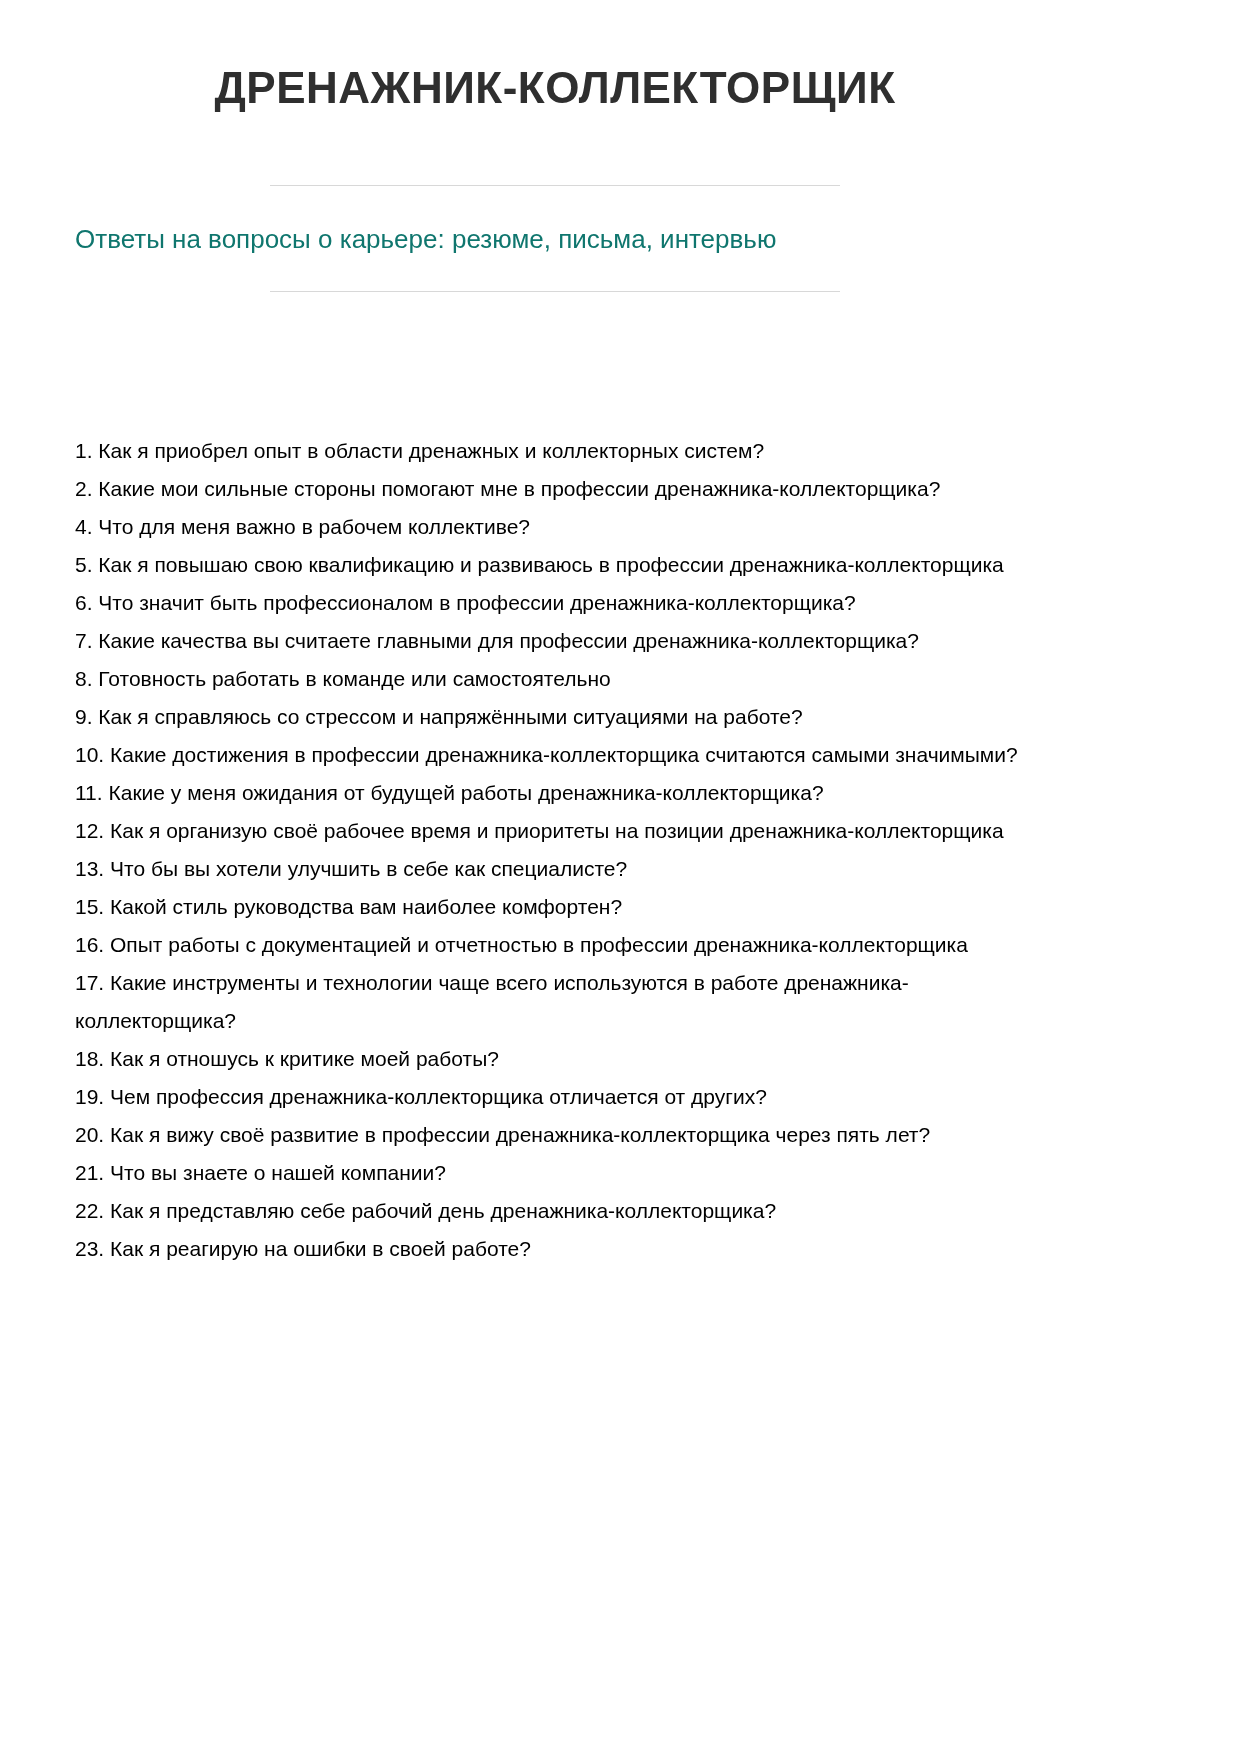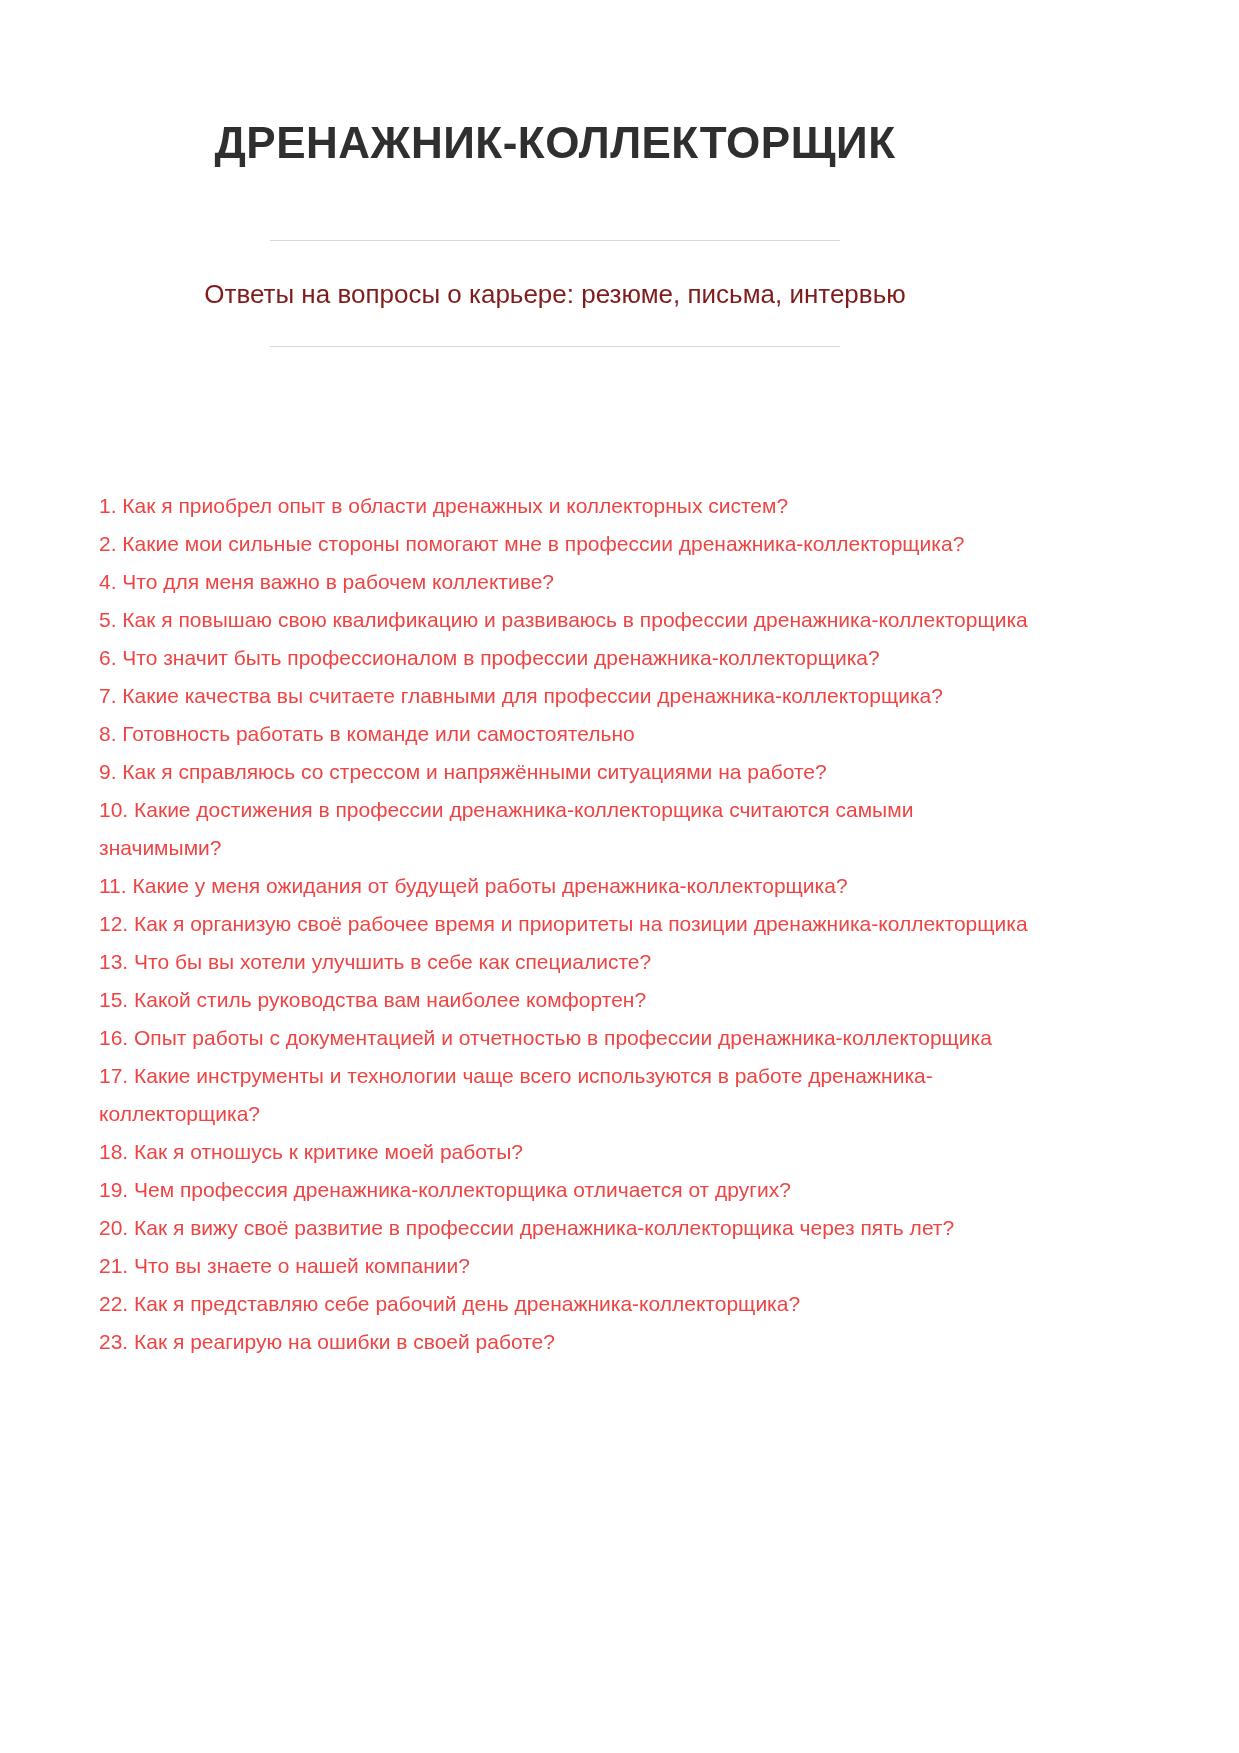--- a/index.html
+++ b/index.html
@@ -10,21 +10,21 @@
   body {
     width: 1239px;
     min-height: 1753px;
     font-family: "Liberation Sans", sans-serif;
     color: #37352f;
     -webkit-font-smoothing: antialiased;
   }
   .page {
     margin-left: 75px;
     width: 960px;
-    padding-top: 118px;
+    padding-top: 63px;
     box-sizing: border-box;
   }
   .page-title {
     margin: 0;
     font-size: 44px;
     font-weight: 700;
     letter-spacing: 0.5px;
     text-align: center;
     color: #2f2f2f;
   }
@@ -34,29 +34,27 @@
     width: 570px;
     margin: 0 auto;
     height: 0;
   }
   .divider-top { margin-top: 72px; }
   .page-subtitle {
     margin: 0;
     padding: 38px 0 36px 0;
     font-size: 26px;
     font-weight: 400;
-    text-align: center;
-    color: #7f1d1d;
+    color: #0f766e;
   }
   .questions {
     margin-top: 140px;
     font-size: 21px;
     line-height: 38px;
-    color: #ef4444;
-    margin-left: 24px;
+    color: #000000;
   }
   .question {
     margin: 0;
     padding: 0;
   }
 </style>
 </head>
 <body>
 
 <div class="page">

